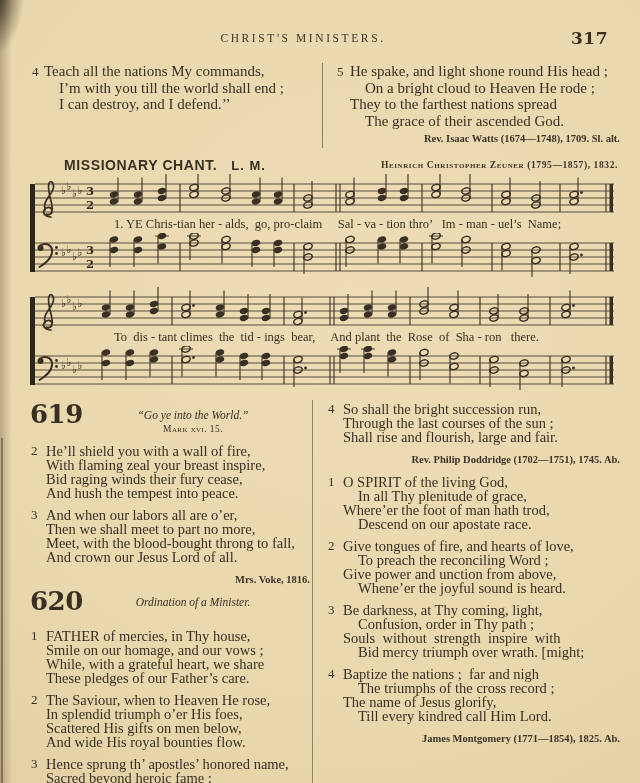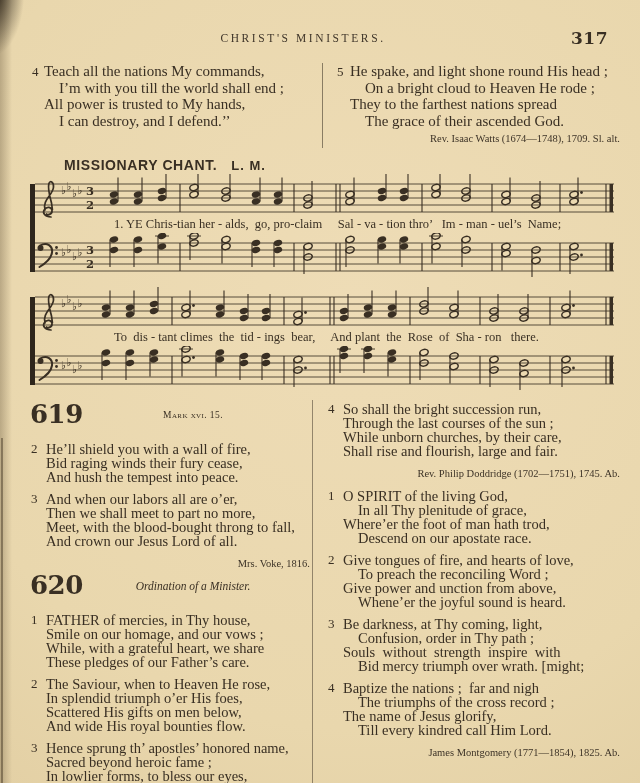--- a/index.html
+++ b/index.html
@@ -24,21 +24,21 @@
   .topverses{display:flex;margin-top:13px;font-size:15px;line-height:16.5px;}
   .tv{position:relative;}
   .tv-left{flex:0 0 276px;padding-left:14px;}
   .tv-right{flex:1;border-left:1px solid rgba(57,47,35,.55);padding-left:13px;margin-left:2px;}
   .vnum{position:absolute;left:0;top:1px;font-size:13px;}
   .tv-left .vnum{left:2px;}
   .tv-right .vnum{left:14px;}
   .tv-right{padding-left:27px;}
   .vlines div{white-space:pre;}
   .vlines .ind{padding-left:15px;}
-  .attr{text-align:right;font-size:10.5px;margin-top:2px;color:#3d3327;}
+  .attr{text-align:right;font-size:10.5px;margin-top:2px;color:#3d3327;font-weight:bold;}
 
   
   .music{margin-top:8px;}
   .music-head{position:relative;height:17px;margin-left:34px;margin-bottom:1px;}
   .music-title{font-family:"Liberation Sans",sans-serif;font-weight:bold;font-size:14px;letter-spacing:.6px;}
   .music-meter{font-family:"Liberation Sans",sans-serif;font-weight:bold;font-size:13px;margin-left:14px;letter-spacing:1px;}
   .composer{position:absolute;right:2px;top:4px;font-size:9.5px;font-variant:small-caps;
     letter-spacing:.6px;color:#3d3327;font-weight:bold;}
   .system{position:relative;}
   .bracket{position:absolute;left:0;top:10px;bottom:5px;width:5px;background:#2e261c;}
@@ -74,39 +74,39 @@
       <div class="runhead-title">CHRIST'S MINISTERS.</div>
       <div class="pagenum">317</div>
     </div>
 
     <div class="topverses">
       <div class="tv tv-left verse-block">
         <span class="vnum">4</span>
         <div class="vlines">
             <div class="">Teach all the nations My commands,</div>
             <div class="ind">I’m with you till the world shall end ;</div>
-            <div class="">All power is trusted to My hands,</div>
             <div class="ind">I can destroy, and I defend.’’</div>
           </div>
       </div>
       <div class="tv tv-right verse-block">
         <span class="vnum">5</span>
         <div class="vlines">
             <div class="">He spake, and light shone round His head ;</div>
             <div class="ind">On a bright cloud to Heaven He rode ;</div>
             <div class="">They to the farthest nations spread</div>
             <div class="ind">The grace of their ascended God.</div>
           </div>
         <div class="attr">Rev. Isaac Watts (1674—1748), 1709.  Sl. alt.</div>
       </div>
     </div>
 
     <div class="music">
       <div class="music-head">
         <span class="music-title">MISSIONARY CHANT.</span><span class="music-meter">L. M.</span>
+        <span class="composer">Heinrich Christopher Zeuner (1795—1857), 1832.</span>
       </div>
 
       <div class="system">
         <div class="bracket"></div>
         <svg class="staff" width="588" height="44" viewBox="0 0 588 44">
             <line x1="5" y1="10" x2="584" y2="10" stroke="#392f23" stroke-width="0.9" opacity="0.92"></line>
             <line x1="5" y1="17" x2="584" y2="17" stroke="#392f23" stroke-width="0.9" opacity="0.92"></line>
             <line x1="5" y1="24" x2="584" y2="24" stroke="#392f23" stroke-width="0.9" opacity="0.92"></line>
             <line x1="5" y1="31" x2="584" y2="31" stroke="#392f23" stroke-width="0.9" opacity="0.92"></line>
             <line x1="5" y1="38" x2="584" y2="38" stroke="#392f23" stroke-width="0.9" opacity="0.92"></line>
@@ -414,27 +414,29 @@
           </svg>
       </div>
     </div>
 
     <div class="hymns">
 
       <div class="hcol-left">
         <div class="hymn-head">
           <span class="hymn-num">619</span>
           <div class="hymn-titles">
+            <div class="hymn-title">“Go ye into the World.”</div>
             <div class="hymn-scripture">Mark xvi. 15.</div>
           </div>
         </div>
         <div class="verse">
           <span class="vnum">2</span>
           <div class="vlines">
               <div class="">He’ll shield you with a wall of fire,</div>
+              <div class="">With flaming zeal your breast inspire,</div>
               <div class="">Bid raging winds their fury cease,</div>
               <div class="">And hush the tempest into peace.</div>
             </div>
         </div>
         <div class="verse">
           <span class="vnum">3</span>
           <div class="vlines">
               <div class="">And when our labors all are o’er,</div>
               <div class="">Then we shall meet to part no more,</div>
               <div class="">Meet, with the blood-bought throng to fall,</div>
@@ -476,21 +478,20 @@
             </div>
         </div>
       </div>
 
       <div class="hcol-right">
         <div class="verse" style="margin-top:2px">
           <span class="vnum">4</span>
           <div class="vlines">
               <div class="">So shall the bright succession run,</div>
               <div class="">Through the last courses of the sun ;</div>
-              <div class="">While unborn churches, by their care,</div>
               <div class="">Shall rise and flourish, large and fair.</div>
             </div>
         </div>
         <div class="attr">Rev. Philip Doddridge (1702—1751), 1745.  Ab.</div>
 
         <div class="verse">
           <span class="vnum">1</span>
           <div class="vlines">
               <div class="">O SPIRIT of the living God,</div>
               <div class="ind">In all Thy plenitude of grace,</div>

